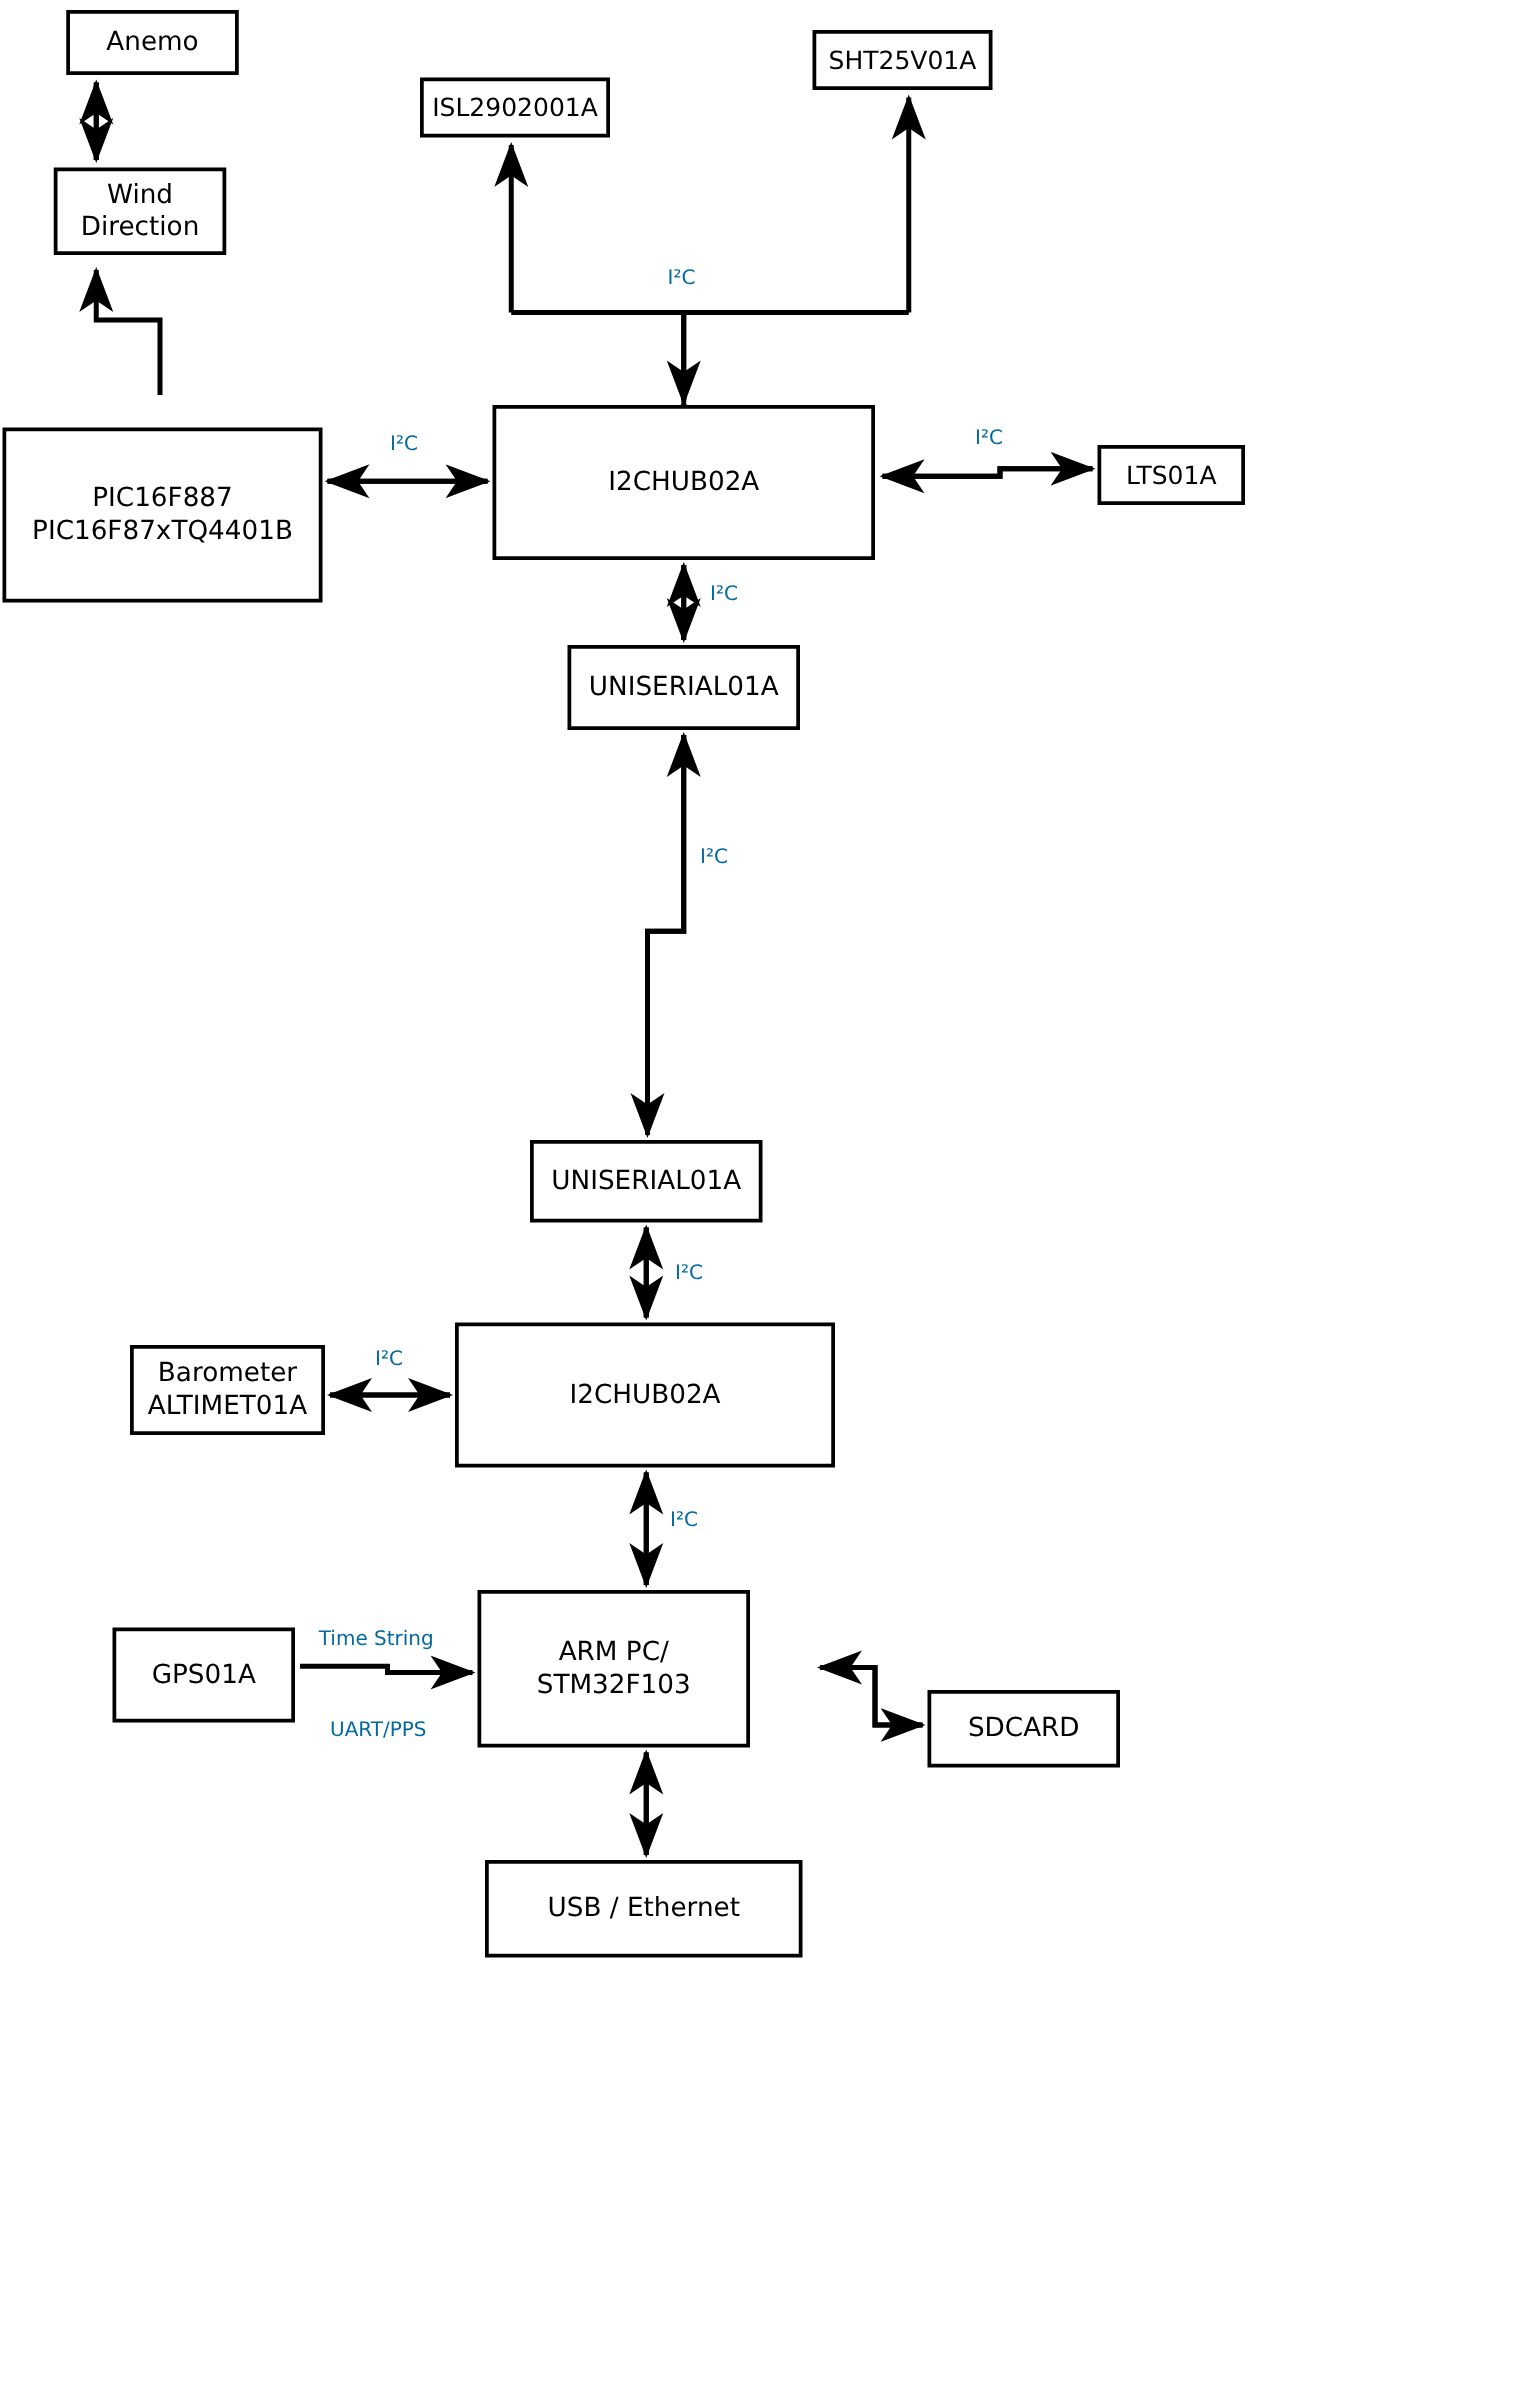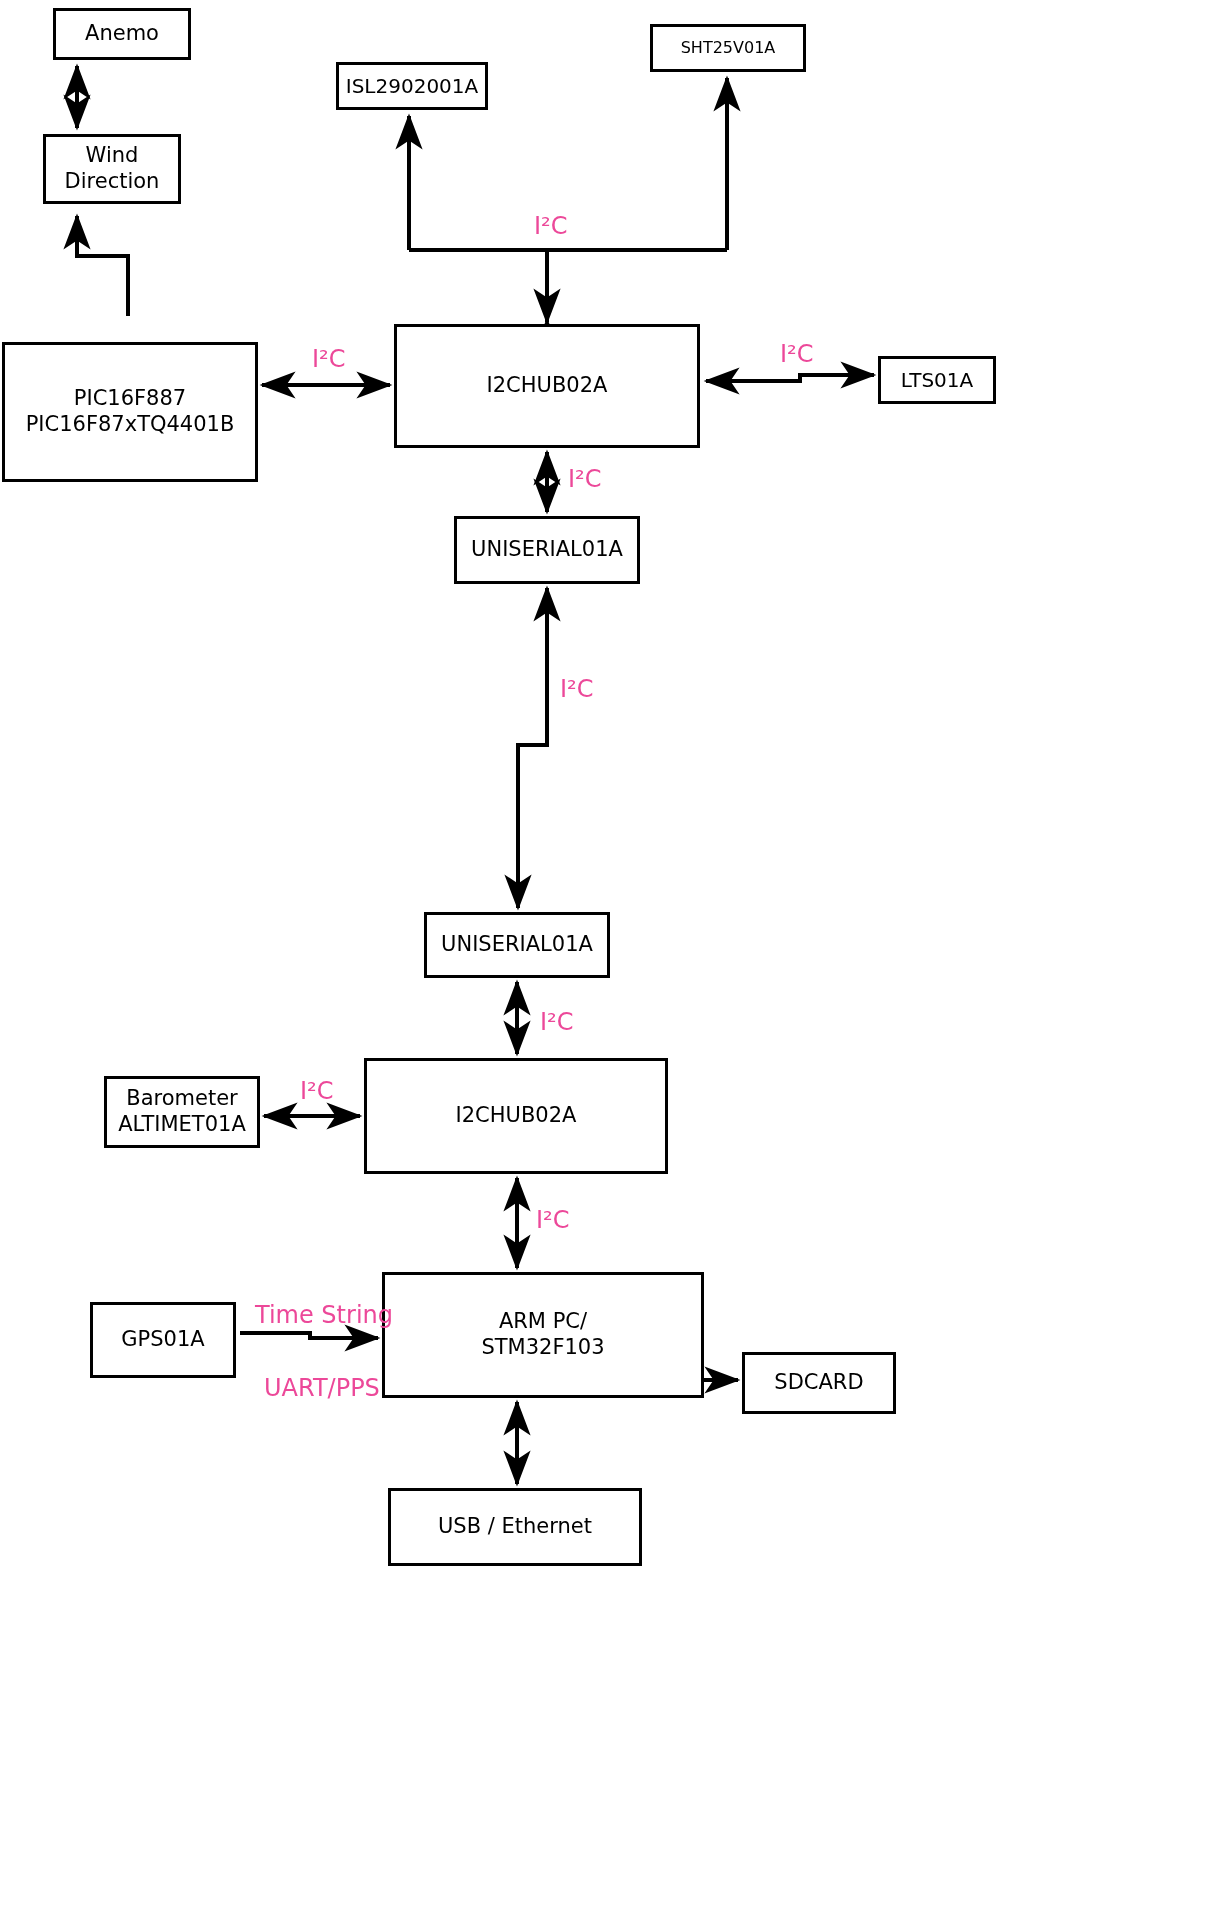--- a/index.html
+++ b/index.html
@@ -33,22 +33,22 @@
     justify-content: center;
     text-align: center;
     color: #000000;
     font-size: 21px;
     line-height: 1.22;
     white-space: pre-line;
     z-index: 2;
   }
   .edge-label {
     position: absolute;
-    color: #ec4899;
-    font-size: 24px;
+    color: #0369a1;
+    font-size: 16px;
     white-space: nowrap;
     background: transparent;
     z-index: 3;
   }
 </style>
 </head>
 <body>
 
 <div id="canvas">
 
@@ -106,38 +106,38 @@
   <div class="node" style="left:8px;  top:8px;    width:138px; height:52px;margin-left:45px;">Anemo</div>
 
   <div class="node" style="left:8px;  top:134px;  width:138px; height:70px;margin-left:35px;">Wind
 Direction</div>
 
   <div class="node" style="left:2px;  top:318px;  width:256px; height:140px;margin-top:24px;">PIC16F887
 PIC16F87xTQ4401B</div>
 
   <div class="node" style="left:336px; top:62px;  width:152px; height:48px; font-size:20px;">ISL2902001A</div>
 
-  <div class="node" style="left:650px; top:24px;  width:156px; height:48px; font-size:16px;">SHT25V01A</div>
+  <div class="node" style="left:650px; top:24px;  width:144px; height:48px; font-size:20px;">SHT25V01A</div>
 
   <div class="node" style="left:394px; top:324px; width:306px; height:124px;">I2CHUB02A</div>
 
   <div class="node" style="left:878px; top:356px; width:118px; height:48px; font-size:20px;">LTS01A</div>
 
   <div class="node" style="left:454px; top:516px; width:186px; height:68px;">UNISERIAL01A</div>
 
   <div class="node" style="left:424px; top:912px; width:186px; height:66px;">UNISERIAL01A</div>
 
   <div class="node" style="left:104px; top:1076px; width:156px; height:72px;">Barometer
 ALTIMET01A</div>
 
   <div class="node" style="left:364px; top:1058px; width:304px; height:116px;">I2CHUB02A</div>
 
   <div class="node" style="left:90px;  top:1302px; width:146px; height:76px;">GPS01A</div>
 
-  <div class="node" style="left:382px; top:1272px; width:322px; height:126px;">ARM PC/
+  <div class="node" style="left:382px; top:1272px; width:218px; height:126px;">ARM PC/
 STM32F103</div>
 
   <div class="node" style="left:742px; top:1352px; width:154px; height:62px;">SDCARD</div>
 
   <div class="node" style="left:388px; top:1488px; width:254px; height:78px;">USB / Ethernet</div>
 
   <div class="edge-label" style="left:534px; top:212px;">I²C</div>
 
   <div class="edge-label" style="left:312px; top:345px;">I²C</div>
 

